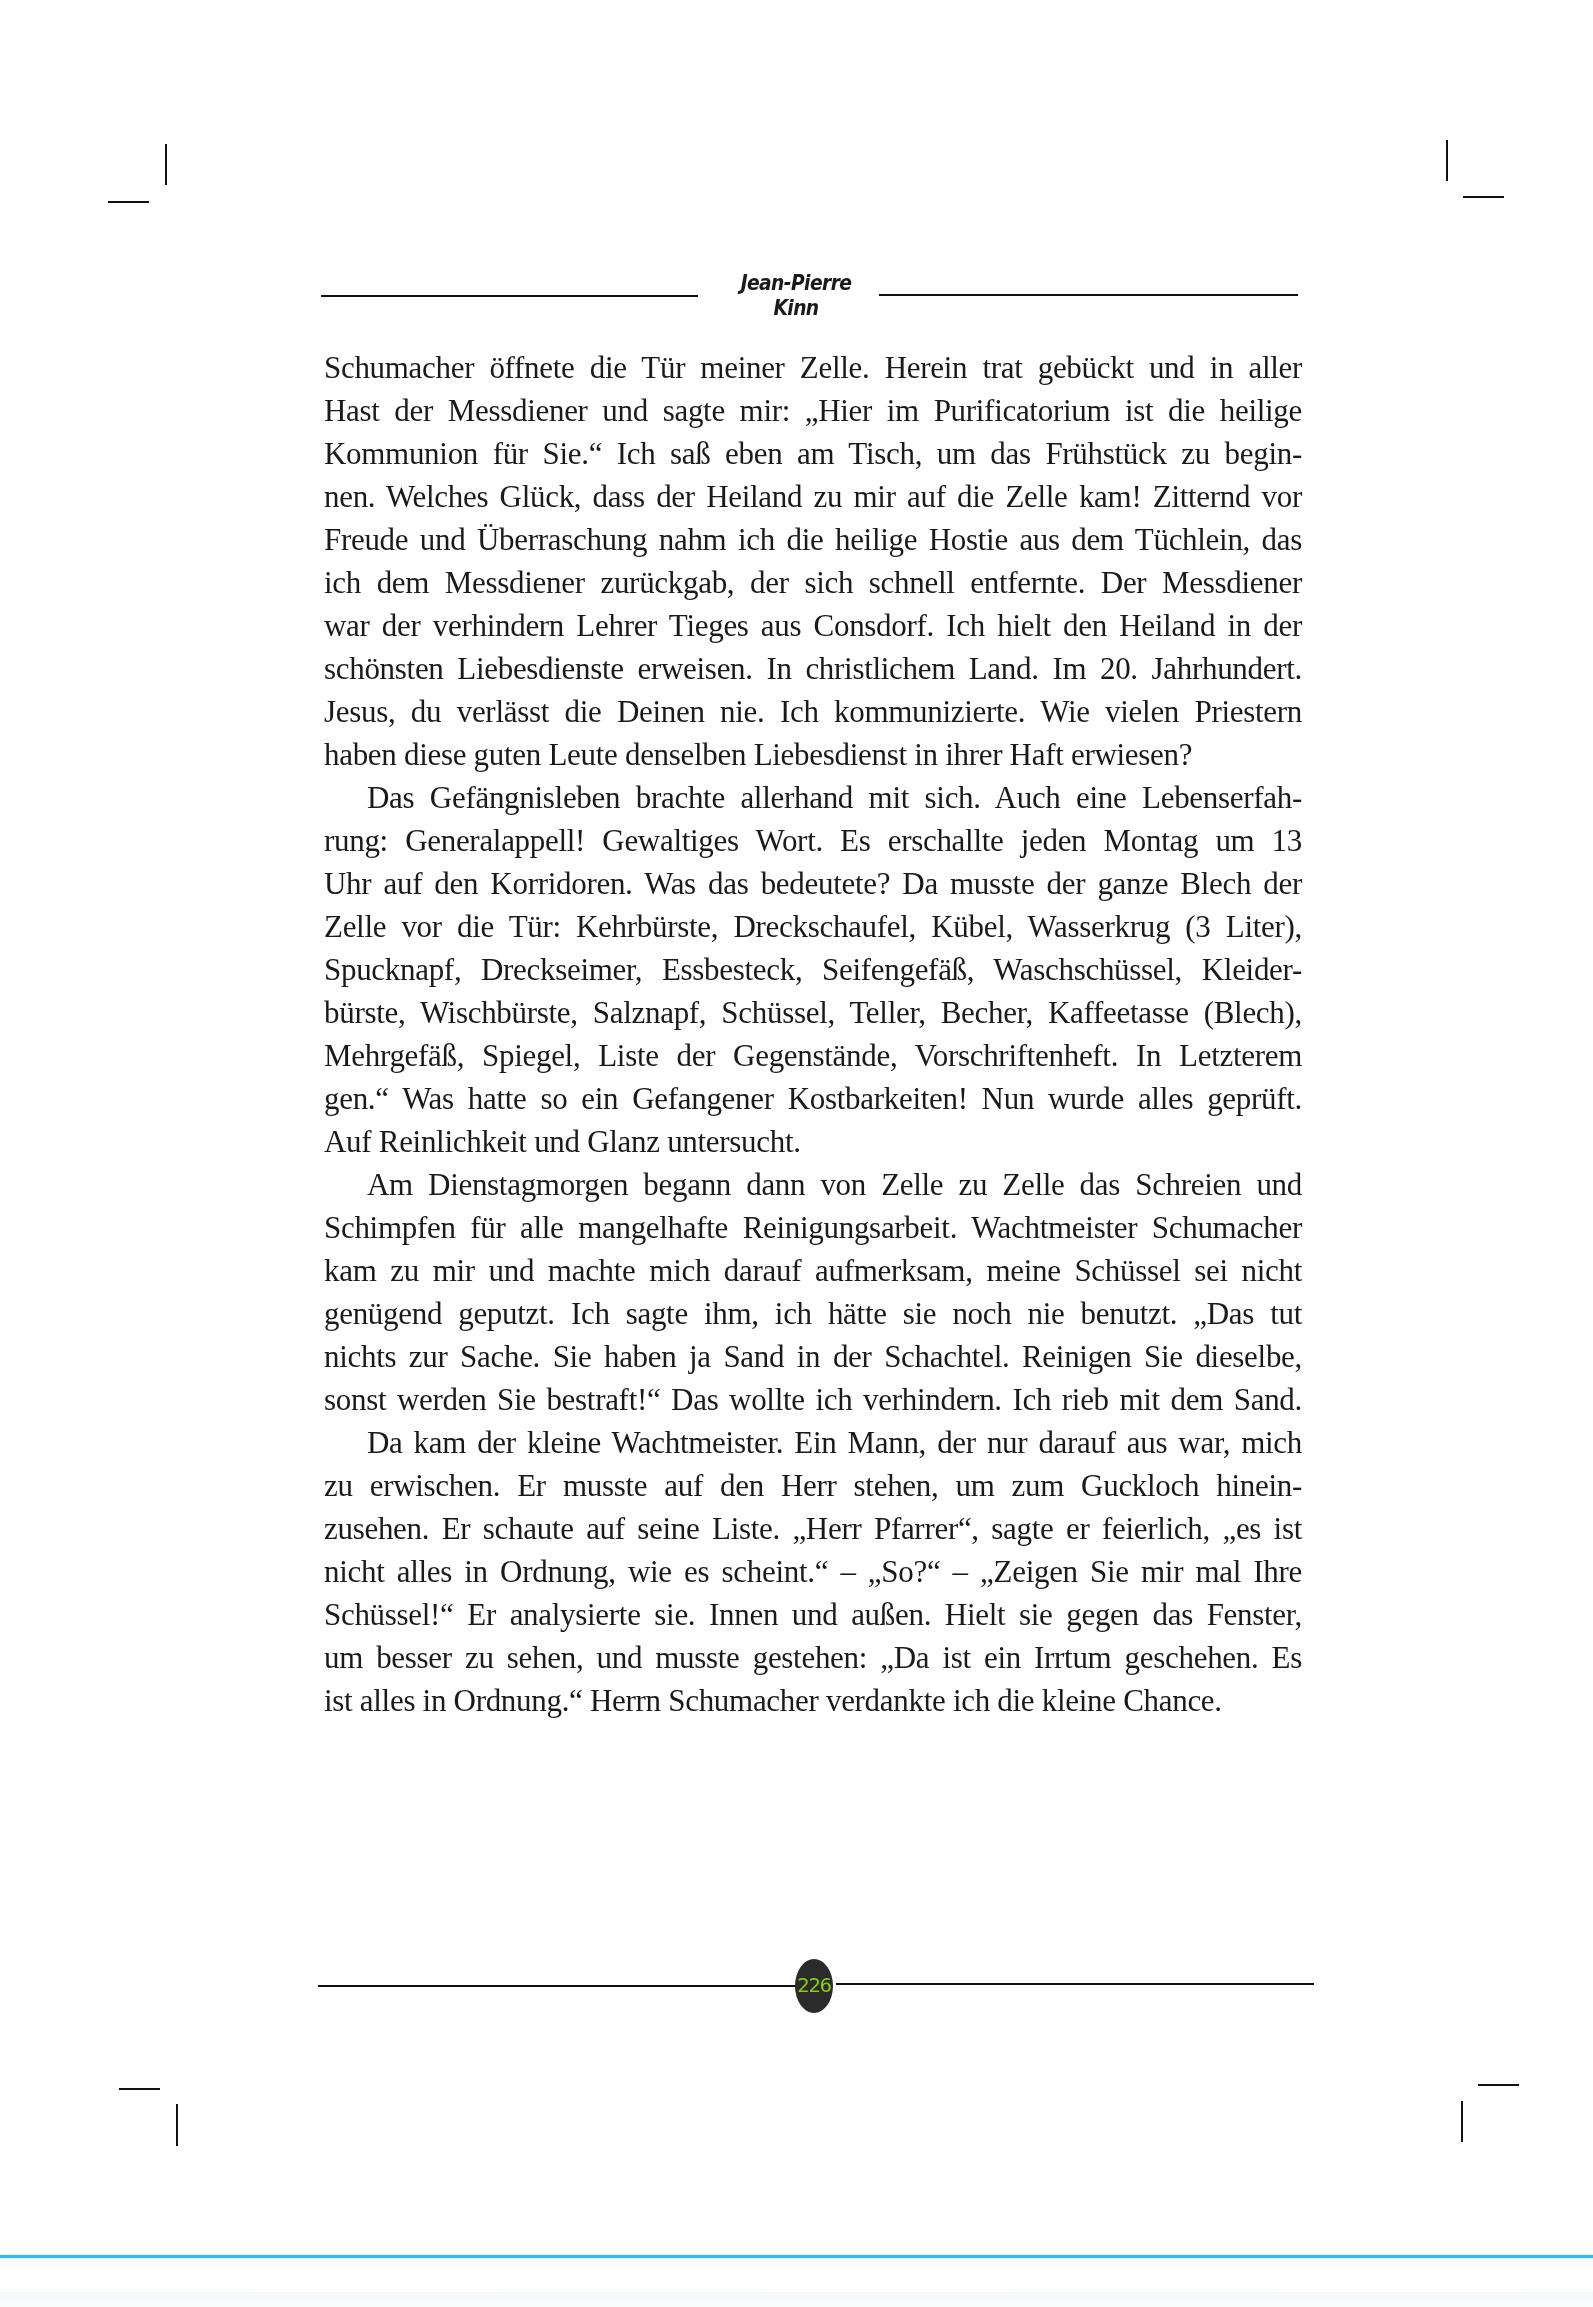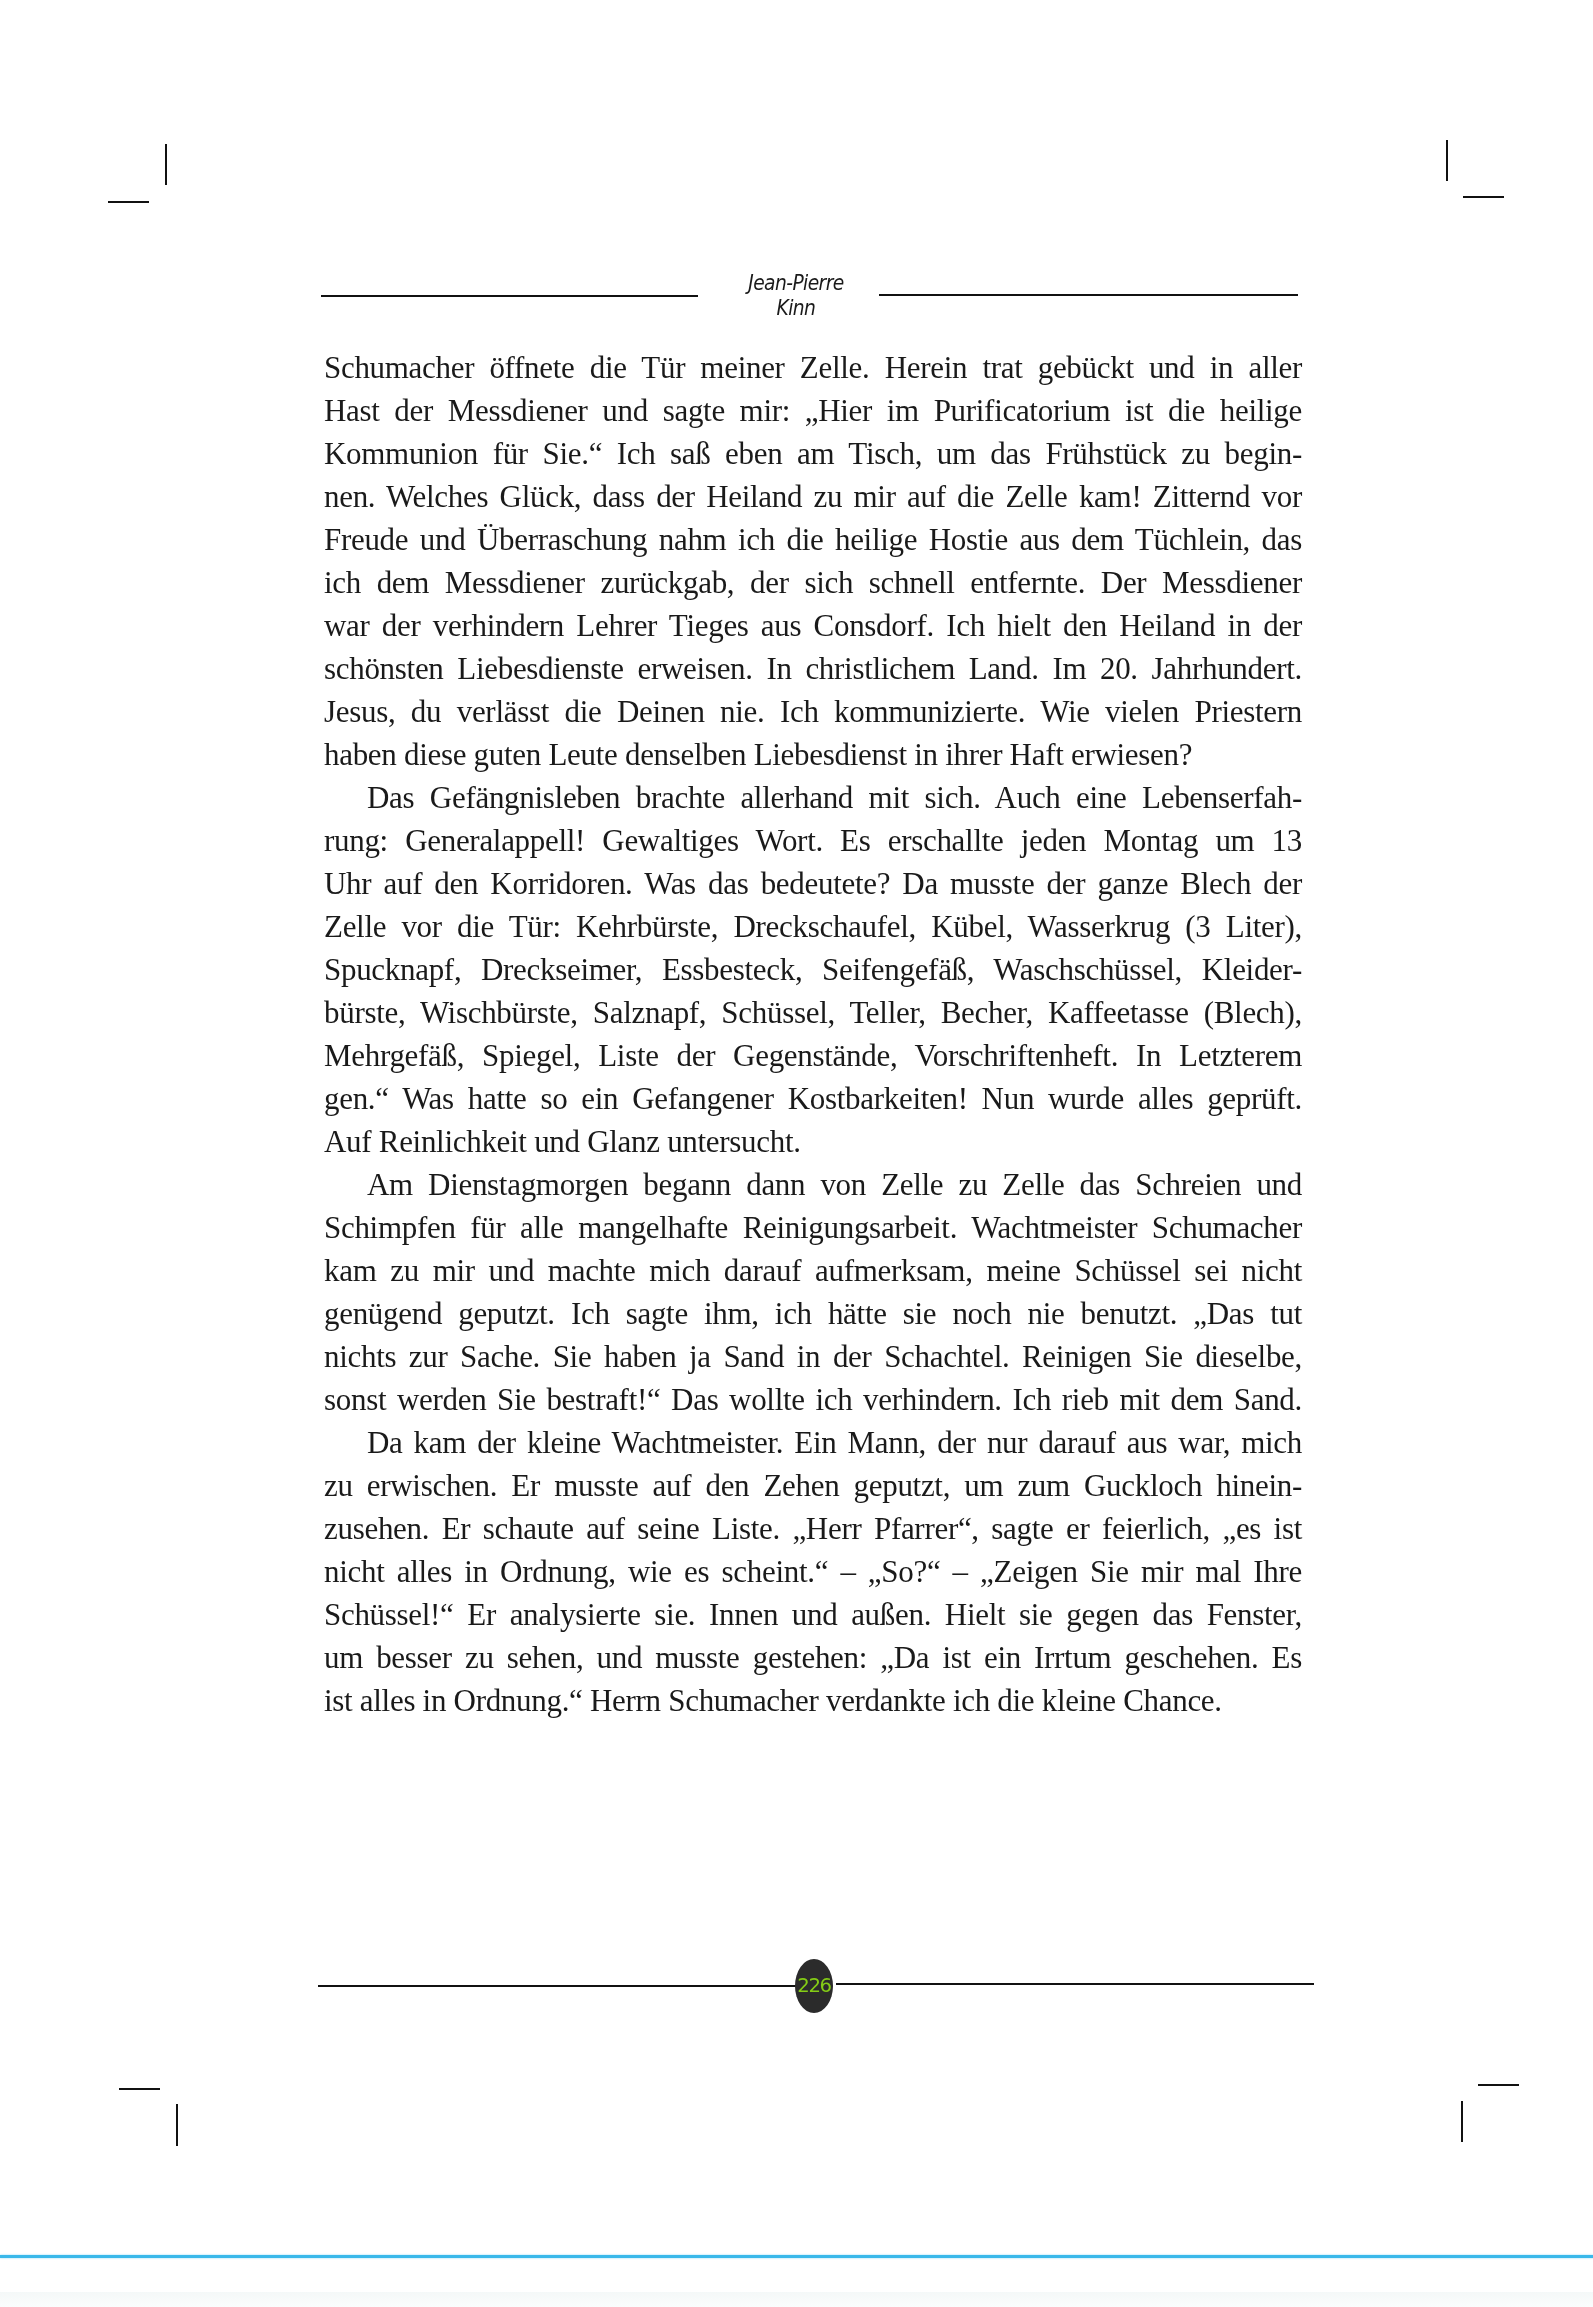--- a/index.html
+++ b/index.html
@@ -4,21 +4,21 @@
 <style>
   html, body { margin: 0; padding: 0; }
   body {
     width: 1594px; height: 2307px; background: #ffffff;
     position: relative; overflow: hidden;
     font-family: "Liberation Serif", "DejaVu Serif", serif;
     color: #1a1a1a;
   }
   .crop { position: absolute; background: #111; }
   .header {
-    position: absolute; left: 321px; top: 261px; width: 977px; height: 52px;
+    position: absolute; left: 321px; top: 261px; width: 977px; height: 52px; font-weight: bold;
   }
   .header .rule { position: absolute; top: 34px; height: 2px; background: #111; }
   .header .rule.left { left: 0; width: 377px; }
   .header .rule.right { left: 558px; width: 419px; top: 33px; }
   .header .title {
     position: absolute; left: 406px; top: 9.2px; width: 138px; text-align: center;
     font-family: "DejaVu Sans", "Liberation Sans", sans-serif; font-style: italic;
     font-size: 22px; letter-spacing: -0.7px; transform: scaleX(0.85); transform-origin: center;
     color: #1a1a1a;
   }
@@ -97,21 +97,21 @@
   <div>
     <span class="line indent">Am Dienstagmorgen begann dann von Zelle zu Zelle das Schreien und</span>
     <span class="line">Schimpfen für alle mangelhafte Reinigungsarbeit. Wachtmeister Schumacher</span>
     <span class="line">kam zu mir und machte mich darauf aufmerksam, meine Schüssel sei nicht</span>
     <span class="line">genügend geputzt. Ich sagte ihm, ich hätte sie noch nie benutzt. „Das tut</span>
     <span class="line">nichts zur Sache. Sie haben ja Sand in der Schachtel. Reinigen Sie dieselbe,</span>
     <span class="line">sonst werden Sie bestraft!“ Das wollte ich verhindern. Ich rieb mit dem Sand.</span>
   </div>
   <div>
     <span class="line indent">Da kam der kleine Wachtmeister. Ein Mann, der nur darauf aus war, mich</span>
-    <span class="line">zu erwischen. Er musste auf den Zehen geputzt, um zum Guckloch hinein-</span>
+    <span class="line">zu erwischen. Er musste auf den Herr stehen, um zum Guckloch hinein-</span>
     <span class="line">zusehen. Er schaute auf seine Liste. „Herr Pfarrer“, sagte er feierlich, „es ist</span>
     <span class="line">nicht alles in Ordnung, wie es scheint.“ – „So?“ – „Zeigen Sie mir mal Ihre</span>
     <span class="line">Schüssel!“ Er analysierte sie. Innen und außen. Hielt sie gegen das Fenster,</span>
     <span class="line">um besser zu sehen, und musste gestehen: „Da ist ein Irrtum geschehen. Es</span>
     <span class="line last">ist alles in Ordnung.“ Herrn Schumacher verdankte ich die kleine Chance.</span>
   </div>
 </div>
 
 <div class="footer">
   <div class="rule left"></div>

